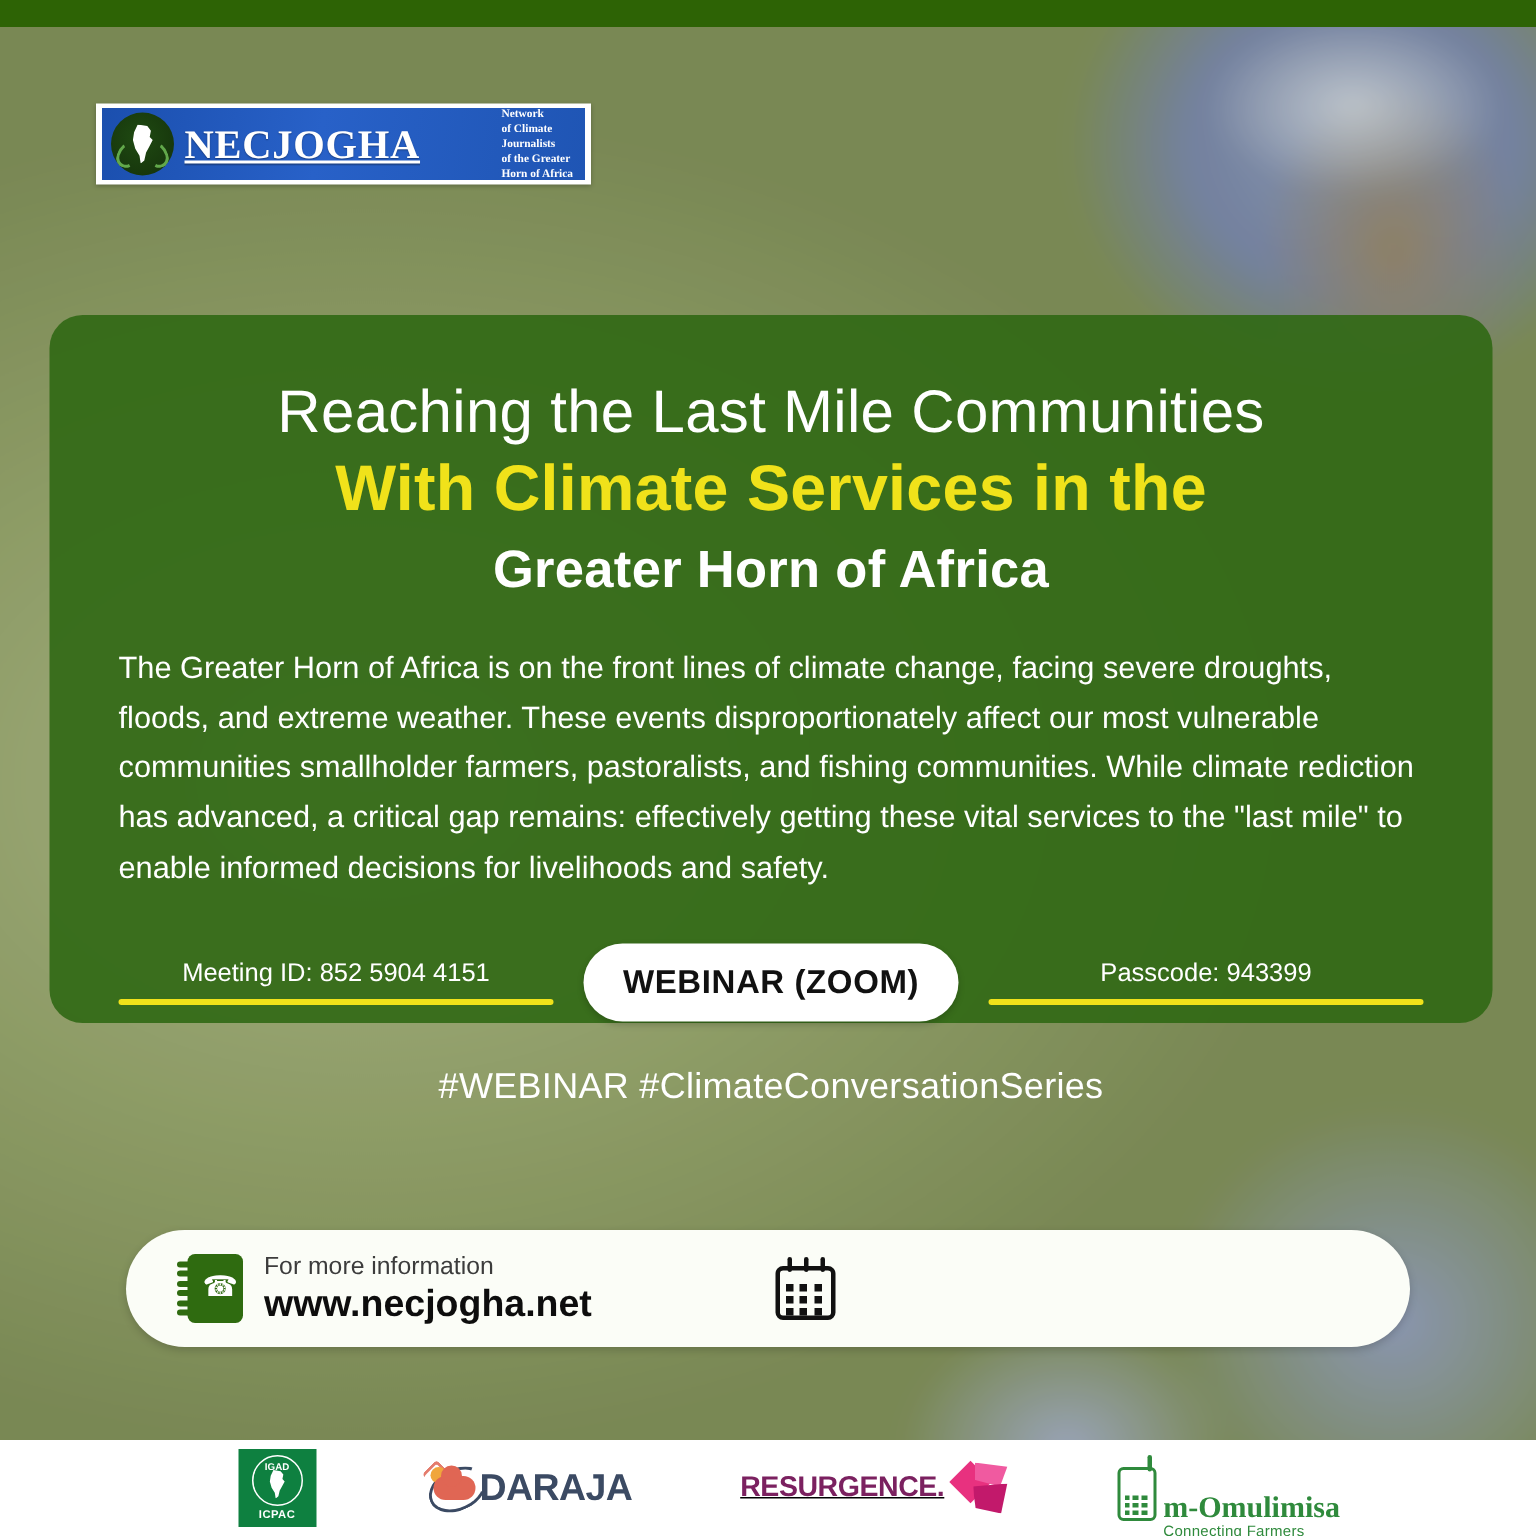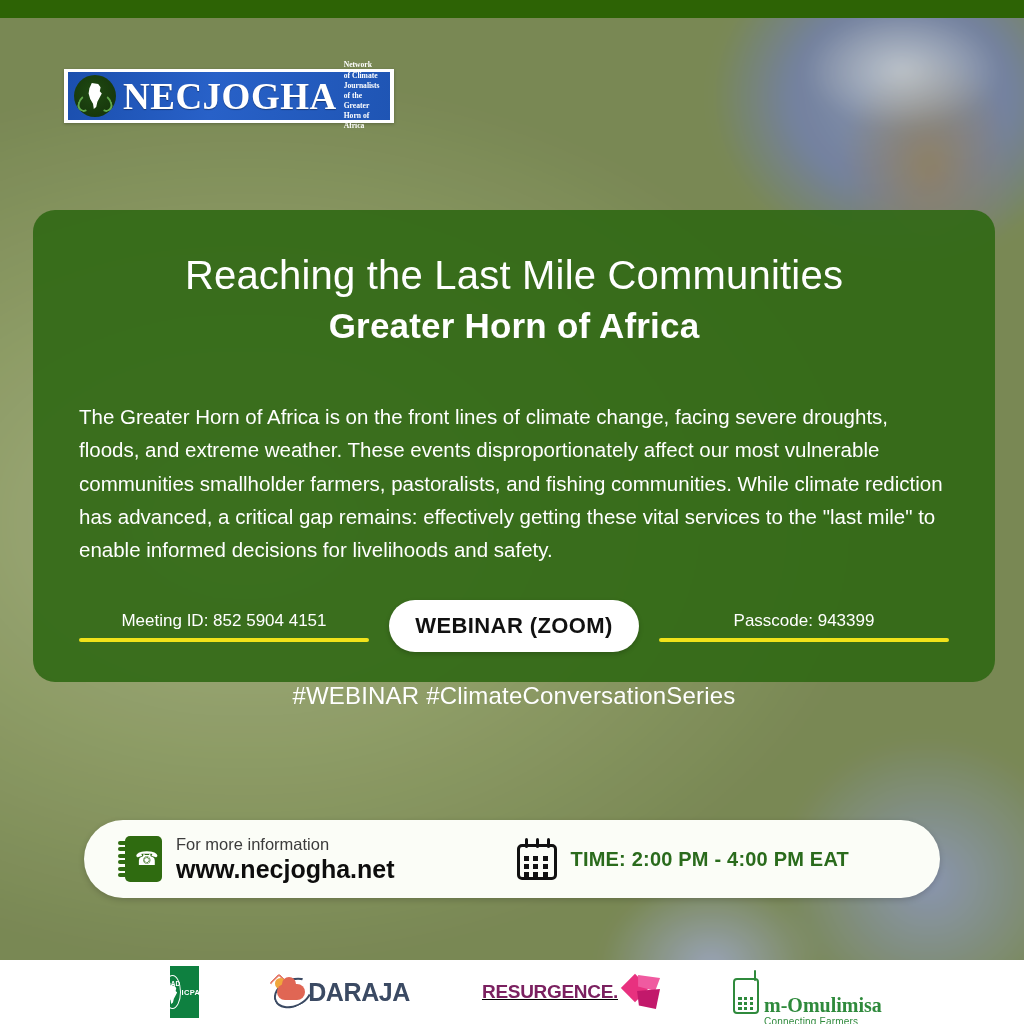--- a/index.html
+++ b/index.html
@@ -68,23 +68,24 @@
   }
   .logo-emblem .wreath-l,.logo-emblem .wreath-r{
     position:absolute; bottom:5px; width:13px; height:17px;
     border:2px solid #62a84b; border-radius:50% 50% 50% 50%/60% 60% 40% 40%;
     border-top-color:transparent; border-right-color:transparent;
   }
   .logo-emblem .wreath-l{ left:4px; transform:rotate(18deg); }
   .logo-emblem .wreath-r{ right:4px; transform:rotate(-18deg) scaleX(-1); }
   #logo-wordmark{
     font-family:"Liberation Serif", serif;
-    font-size:37px; font-weight:700; color:#ffffff; letter-spacing:.5px;
+    font-size:27px; font-weight:700; color:#ffffff; letter-spacing:.5px;
     line-height:1; white-space:nowrap;
     text-shadow:0 1px 1px rgba(0,0,0,.35);
+    text-decoration:underline;
   }
   #logo-tagline{
     font-family:"Liberation Serif", serif;
     font-size:7.6px; line-height:1.34; color:#ffffff; white-space:pre-line;
     margin-left:auto; padding-right:2px; font-weight:700;
   }
 
   
   #card{
     position:absolute; left:33px; top:210px; width:962px; height:472px;
@@ -101,21 +102,21 @@
   .t-line2{
     font-size:43px; font-weight:700; color:#f0e21a; line-height:1.2;
     letter-spacing:.2px; margin-top:2px;
   }
   .t-line3{
     font-size:35px; font-weight:700; color:#ffffff; line-height:1.2;
     letter-spacing:.2px; margin-top:6px;
   }
 
   #body-copy{
-    margin-top:53px;
+    margin-top:28px;
     font-size:20.5px; line-height:1.62; color:#ffffff;
     text-align:left; font-weight:400;
   }
 
   
   #meeting-row{
     margin-top:34px;
     display:flex; align-items:center; justify-content:space-between; gap:10px;
   }
   .meet-side{ width:290px; position:relative; }
@@ -181,22 +182,22 @@
   #date-text .dt-date{ font-size:21px; font-weight:700; color:#2626b5; line-height:1.22; }
   #date-text .dt-time{ font-size:20px; font-weight:700; color:#2a6b1c; line-height:1.22; letter-spacing:.2px; }
 
   
   #footer{
     position:absolute; left:0; top:960px; width:1024px; height:64px;
     background:#ffffff;
     display:flex; align-items:center; justify-content:center; gap:72px;
   }
   .logo-icpac{
-    width:29px; height:52px; background:#0e8040;
-    display:flex; flex-direction:row; align-items:center; justify-content:center; gap:1px;
+    width:52px; height:52px; background:#0e8040;
+    display:flex; flex-direction:column; align-items:center; justify-content:center; gap:1px;
     color:#ffffff;
     margin-left:28px;
   }
   .logo-icpac .ic-circle{
     width:34px; height:34px; border:1.6px solid #ffffff; border-radius:50%;
     display:flex; align-items:center; justify-content:center; position:relative;
   }
   .logo-icpac .ic-circle .ic-igad{ font-size:6.5px; font-weight:700; position:absolute; top:4px; }
   .logo-icpac .ic-circle .ic-africa{
     width:15px; height:19px; background:#ffffff; margin-top:5px;
@@ -298,20 +299,21 @@
 Journalists
 of the Greater
 Horn of Africa</div>
   </div>
 </div>
 
 <div id="card">
 
   <div id="title-block">
     <div class="t-line1">Reaching the Last Mile Communities</div>
+    <div class="t-line2">With Climate Services in the</div>
     <div class="t-line3">Greater Horn of Africa</div>
   </div>
 
   <p id="body-copy">The Greater Horn of Africa is on the front lines of climate change, facing severe droughts, floods, and extreme weather. These events disproportionately affect our most vulnerable communities smallholder farmers, pastoralists, and fishing communities. While climate rediction has advanced, a critical gap remains: effectively getting these vital services to the "last mile" to enable informed decisions for livelihoods and safety.</p>
 
   <div id="meeting-row">
     <div class="meet-side">
       <div class="meet-text">Meeting ID: 852 5904 4151</div>
       <div class="meet-rule"></div>
     </div>
@@ -358,21 +360,20 @@
           <b></b>
           <b></b>
           <b></b>
           <b></b>
           <b></b>
           <b></b>
           <b></b>
         </span>
     </div>
     <div id="date-text">
-      <div class="dt-time">TIME: 2:00 PM - 4:00 PM EAT</div>
     </div>
   </div>
 </div>
 
 <div id="footer">
 
   <div class="logo-icpac">
     <div class="ic-circle">
       <span class="ic-igad">IGAD</span>
       <span class="ic-africa"></span>

